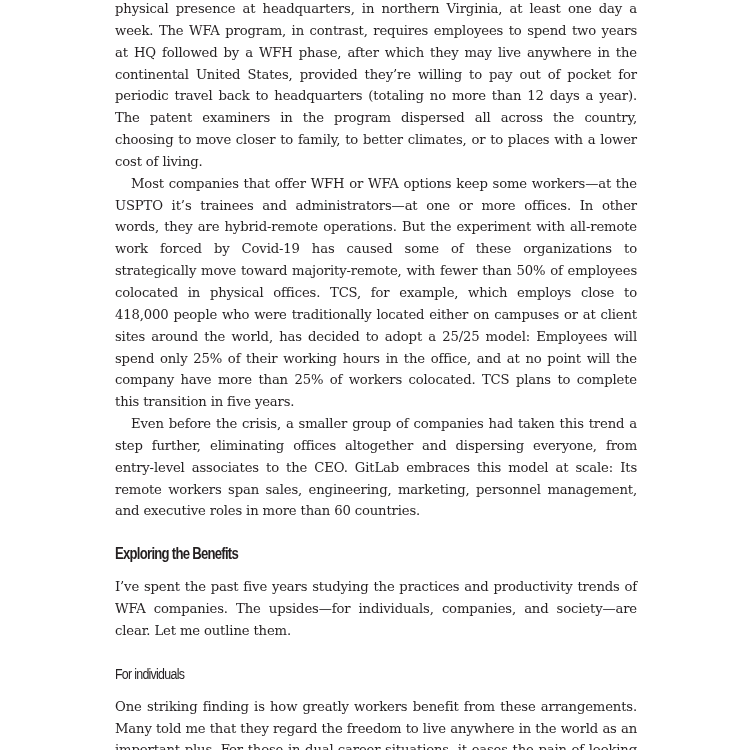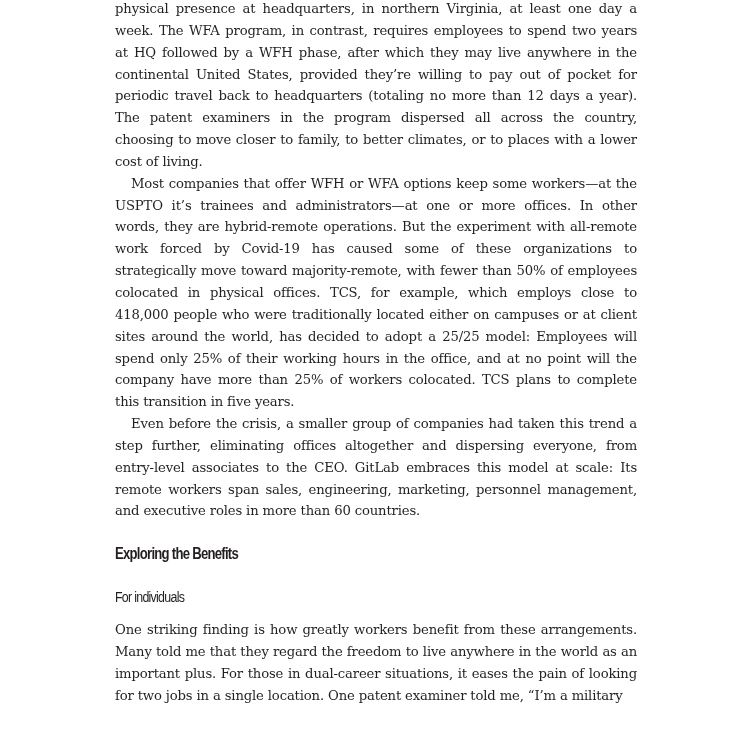--- a/index.html
+++ b/index.html
@@ -46,16 +46,17 @@
 </style>
 </head>
 <body>
 
 <div class="page">
   <p>physical presence at headquarters, in northern Virginia, at least one day a week. The WFA program, in contrast, requires employees to spend two years at HQ fol­lowed by a WFH phase, after which they may live anywhere in the continental United States, provided they’re willing to pay out of pocket for periodic travel back to headquarters (totaling no more than 12 days a year). The patent examin­ers in the program dispersed all across the country, choosing to move closer to family, to better climates, or to places with a lower cost of living.</p>
   <p class="indent">Most companies that offer WFH or WFA options keep some workers—at the USPTO it’s trainees and administrators—at one or more offices. In other words, they are hybrid-remote operations. But the experiment with all-remote work forced by Covid-19 has caused some of these organizations to strategically move toward majority-remote, with fewer than 50% of employees colocated in physi­cal offices. TCS, for example, which employs close to 418,000 people who were traditionally located either on campuses or at client sites around the world, has decided to adopt a 25/25 model: Employees will spend only 25% of their work­ing hours in the office, and at no point will the company have more than 25% of workers colocated. TCS plans to complete this transition in five years.</p>
   <p class="indent">Even before the crisis, a smaller group of companies had taken this trend a step further, eliminating offices altogether and dispersing everyone, from entry-level associates to the CEO. GitLab embraces this model at scale: Its remote work­ers span sales, engineering, marketing, personnel management, and executive roles in more than 60 countries.</p>
 
   <div class="h2">Exploring the Benefits</div>
+  <p>I’ve spent the past five years studying the practices and productivity trends of WFA companies. The upsides—for individuals, companies, and society—are clear. Let me outline them.</p>
 
   <div class="h3">For individuals</div>
   <p>One striking finding is how greatly workers benefit from these arrangements. Many told me that they regard the freedom to live anywhere in the world as an important plus. For those in dual-career situations, it eases the pain of looking for two jobs in a single location. One patent examiner told me, “I’m a military</p>
 </div>
 
 </body></html>

